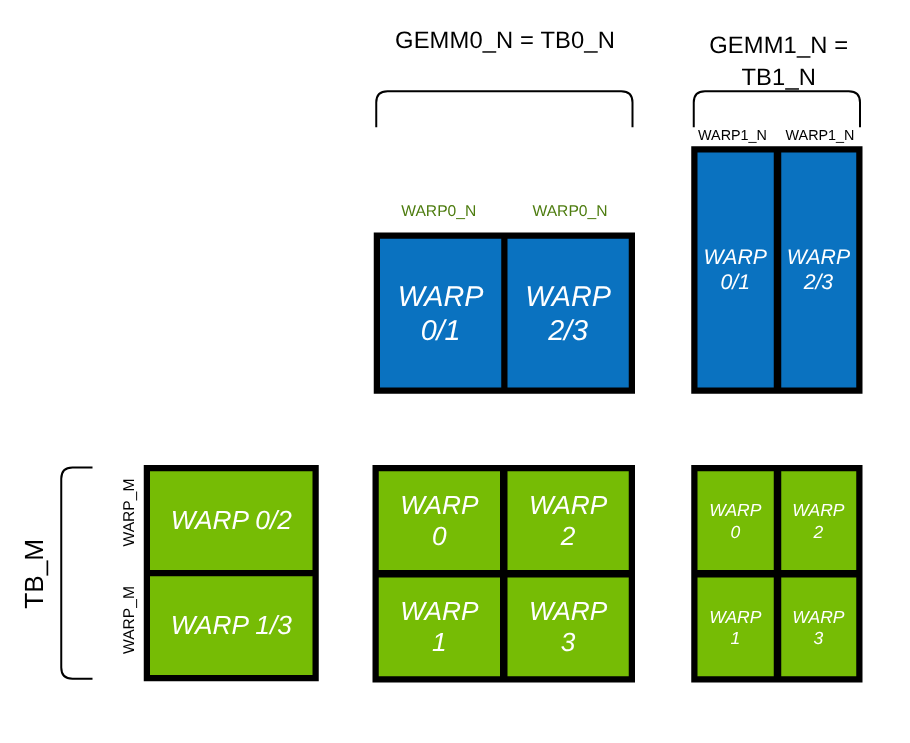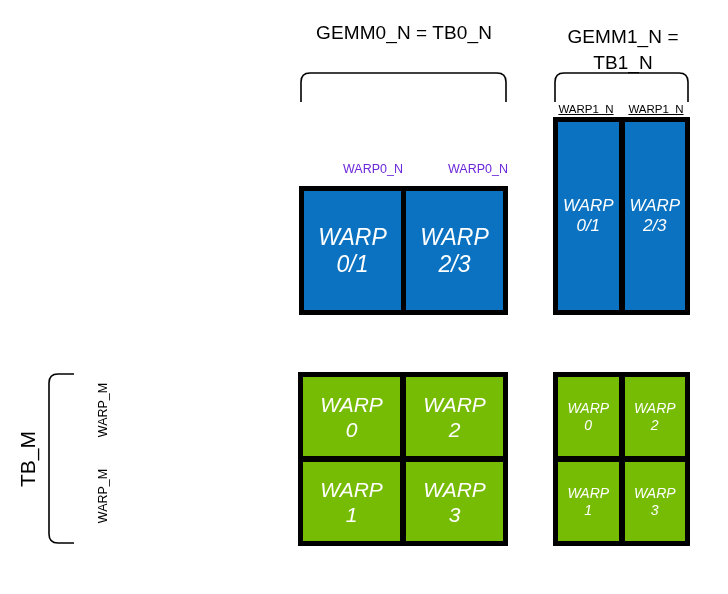--- a/index.html
+++ b/index.html
@@ -29,31 +29,30 @@
     color: #000000;
     text-align: center;
     white-space: pre-line;
     letter-spacing: 0.1px;
   }
 
   
   .tile-label {
     font-size: 12.5px;
     line-height: 14px;
-    color: #6d28d9;
-    text-align: right;
+    color: #4d7c0f;
+    text-align: center;
     white-space: nowrap;
   }
   .tile-label-sm {
     font-size: 11.5px;
     line-height: 13px;
     color: #000000;
     text-align: center;
     white-space: nowrap;
-    text-decoration: underline;
   }
 
   
   .vlabel {
     font-size: 12.5px;
     line-height: 14px;
     color: #000000;
     white-space: nowrap;
     transform-origin: 50% 50%;
     transform: rotate(-90deg);
@@ -157,20 +156,24 @@
     <svg class="bracket" width="30" height="173" viewBox="0 0 30 173" xmlns="http://www.w3.org/2000/svg" aria-hidden="true">
       <path d="M28,2 L12,2 Q3,2 3,11 L3,162 Q3,171 12,171 L28,171" fill="none" stroke="#000000" stroke-width="1.6"></path>
     </svg>
   </div>
 
   <div class="abs vlabel-big" style="left:-17px; top:447px; width:90px;">TB_M</div>
 
   <div class="abs vlabel" style="left:58px; top:403px; width:90px;">WARP_M</div>
   <div class="abs vlabel" style="left:58px; top:489px; width:90px;">WARP_M</div>
 
+  <div class="abs block col" style="left:115px; top:372px; width:140px; height:173px; padding:5px; gap:5px;">
+    <div class="cell green f-lg">WARP 0/2</div>
+    <div class="cell green f-lg">WARP 1/3</div>
+  </div>
 
   <div class="abs block col" style="left:298px; top:372px; width:210px; height:174px; padding:5px; gap:6px;">
     <div class="cellwrap row2" style="gap:6px;">
       <div class="cell green f-lg">WARP
 0</div>
       <div class="cell green f-lg">WARP
 2</div>
     </div>
     <div class="cellwrap row2" style="gap:6px;">
       <div class="cell green f-lg">WARP

